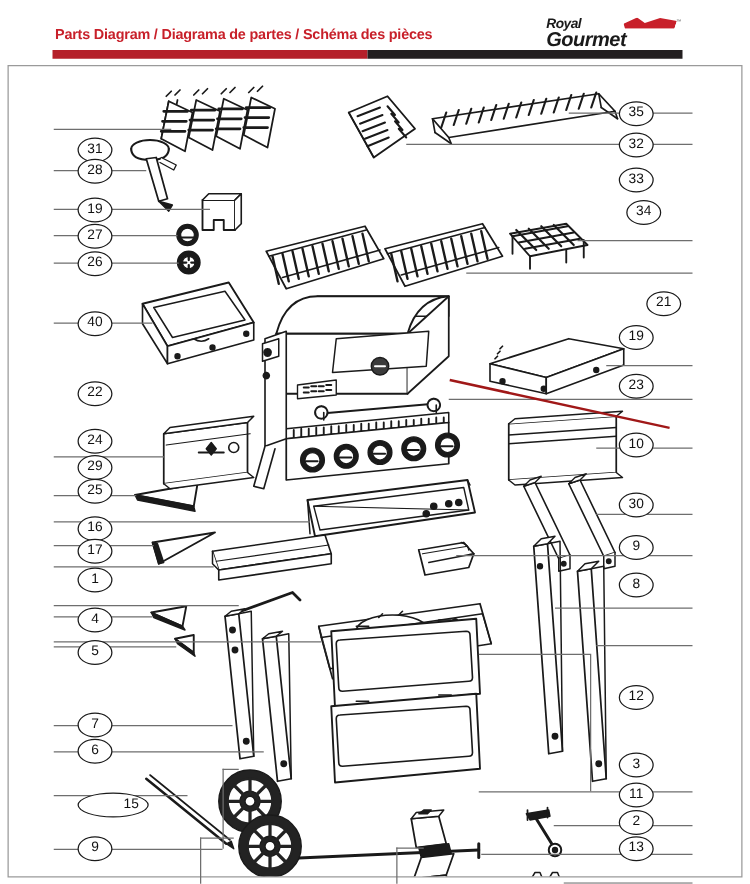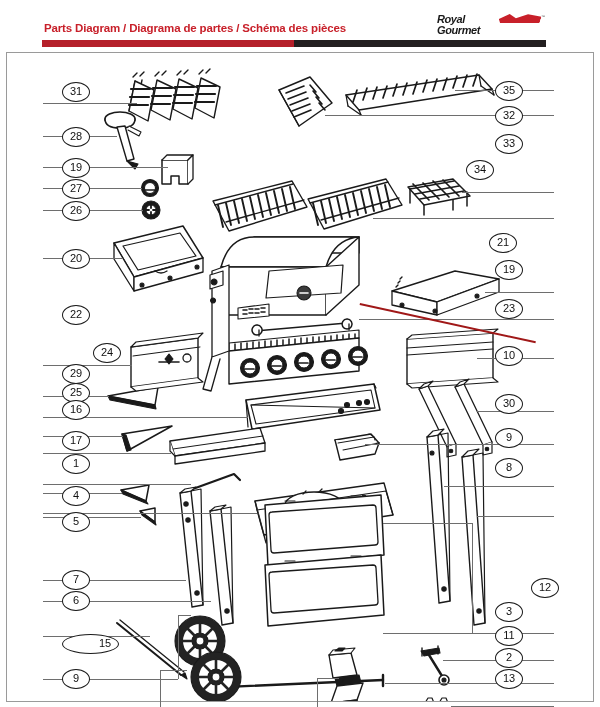--- a/index.html
+++ b/index.html
@@ -8,21 +8,21 @@
 
   
   .hdr{position:absolute;left:0;top:0;width:600px;height:48px;}
   .hdr-title{position:absolute;left:44px;top:22px;font-size:11.5px;font-weight:bold;color:#C8202A;
              letter-spacing:-0.15px;white-space:nowrap;}
   .hdr-bar-red{position:absolute;left:42px;top:40px;width:252px;height:7px;background:#B5202A;}
   .hdr-bar-dark{position:absolute;left:294px;top:40px;width:252px;height:7px;background:#231F20;}
   .logo{position:absolute;left:437px;top:13px;width:108px;height:26px;}
   .logo-top{position:absolute;left:0;top:0;font-size:11px;font-weight:bold;font-style:italic;
             color:#1a1a1a;letter-spacing:-0.4px;font-family:"Liberation Sans",sans-serif;}
-  .logo-bot{position:absolute;left:0;top:11px;font-size:11px;font-weight:bold;font-style:italic;
+  .logo-bot{position:absolute;left:0;top:11px;font-size:16px;font-weight:bold;font-style:italic;
             color:#1a1a1a;letter-spacing:-0.4px;}
   .logo-flame{position:absolute;left:62px;top:1px;width:42px;height:9px;background:#C8202A;
               transform:skewX(-18deg);clip-path:polygon(0 55%,22% 0,40% 48%,66% 4%,100% 30%,100% 100%,6% 100%);}
   .logo-tm{position:absolute;left:104px;top:1px;font-size:4px;color:#555;}
 
   
   .frame{position:absolute;left:6px;top:52px;width:588px;height:650px;border:1px solid #9a9a9a;
          background:#fff;box-sizing:border-box;}
 
   
@@ -459,52 +459,52 @@
     <div class="lead" style="left:436px;top:607px;width:111px;"></div>
     <div class="lead" style="left:378px;top:630px;width:169px;"></div>
     <div class="lead" style="left:444px;top:653px;width:103px;"></div>
 
     <div class="lead-v" style="left:153px;top:617px;height:55px;"></div>
     <div class="lead" style="left:153px;top:617px;width:27px;"></div>
     <div class="lead-v" style="left:310px;top:625px;height:47px;"></div>
     <div class="lead" style="left:310px;top:625px;width:22px;"></div>
   </div>
 
-  <div class="co" style="left:62px;top:82px;">31</div>
+  <div class="co" style="left:62px;top:110px;">31</div>
   <div class="co" style="left:62px;top:127px;">28</div>
   <div class="co" style="left:62px;top:158px;">19</div>
   <div class="co" style="left:62px;top:179px;">27</div>
   <div class="co" style="left:62px;top:201px;">26</div>
-  <div class="co" style="left:62px;top:249px;">20</div>
+  <div class="co" style="left:62px;top:249px;">40</div>
   <div class="co" style="left:62px;top:305px;">22</div>
-  <div class="co" style="left:62px;top:343px;margin-left:31px;">24</div>
+  <div class="co" style="left:62px;top:343px;">24</div>
   <div class="co" style="left:62px;top:364px;">29</div>
   <div class="co" style="left:62px;top:383px;">25</div>
-  <div class="co" style="left:62px;top:400px;">16</div>
+  <div class="co" style="left:62px;top:413px;">16</div>
   <div class="co" style="left:62px;top:431px;">17</div>
   <div class="co" style="left:62px;top:454px;">1</div>
   <div class="co" style="left:62px;top:486px;">4</div>
   <div class="co" style="left:62px;top:512px;">5</div>
   <div class="co" style="left:62px;top:570px;">7</div>
   <div class="co" style="left:62px;top:591px;">6</div>
   <div class="co" style="left:62px;top:634px;padding-left:29px;">15</div>
   <div class="co" style="left:62px;top:669px;">9</div>
 
   <div class="co" style="left:495px;top:81px;text-align:center;">35</div>
   <div class="co" style="left:495px;top:106px;">32</div>
   <div class="co" style="left:495px;top:134px;">33</div>
-  <div class="co" style="left:466px;top:160px;">34</div>
-  <div class="co" style="left:489px;top:233px;">21</div>
+  <div class="co" style="left:501px;top:160px;">34</div>
+  <div class="co" style="left:517px;top:233px;">21</div>
   <div class="co" style="left:495px;top:260px;">19</div>
   <div class="co" style="left:495px;top:299px;">23</div>
   <div class="co" style="left:495px;top:346px;">10</div>
   <div class="co" style="left:495px;top:394px;">30</div>
   <div class="co" style="left:495px;top:428px;">9</div>
   <div class="co" style="left:495px;top:458px;">8</div>
-  <div class="co" style="left:495px;top:578px;margin-left:36px;">12</div>
+  <div class="co" style="left:495px;top:548px;">12</div>
   <div class="co" style="left:495px;top:602px;">3</div>
   <div class="co" style="left:495px;top:626px;">11</div>
   <div class="co" style="left:495px;top:648px;">2</div>
   <div class="co" style="left:495px;top:669px;">13</div>
 
   <div class="lead36"></div>
 
 </div>
 
 </body></html>

